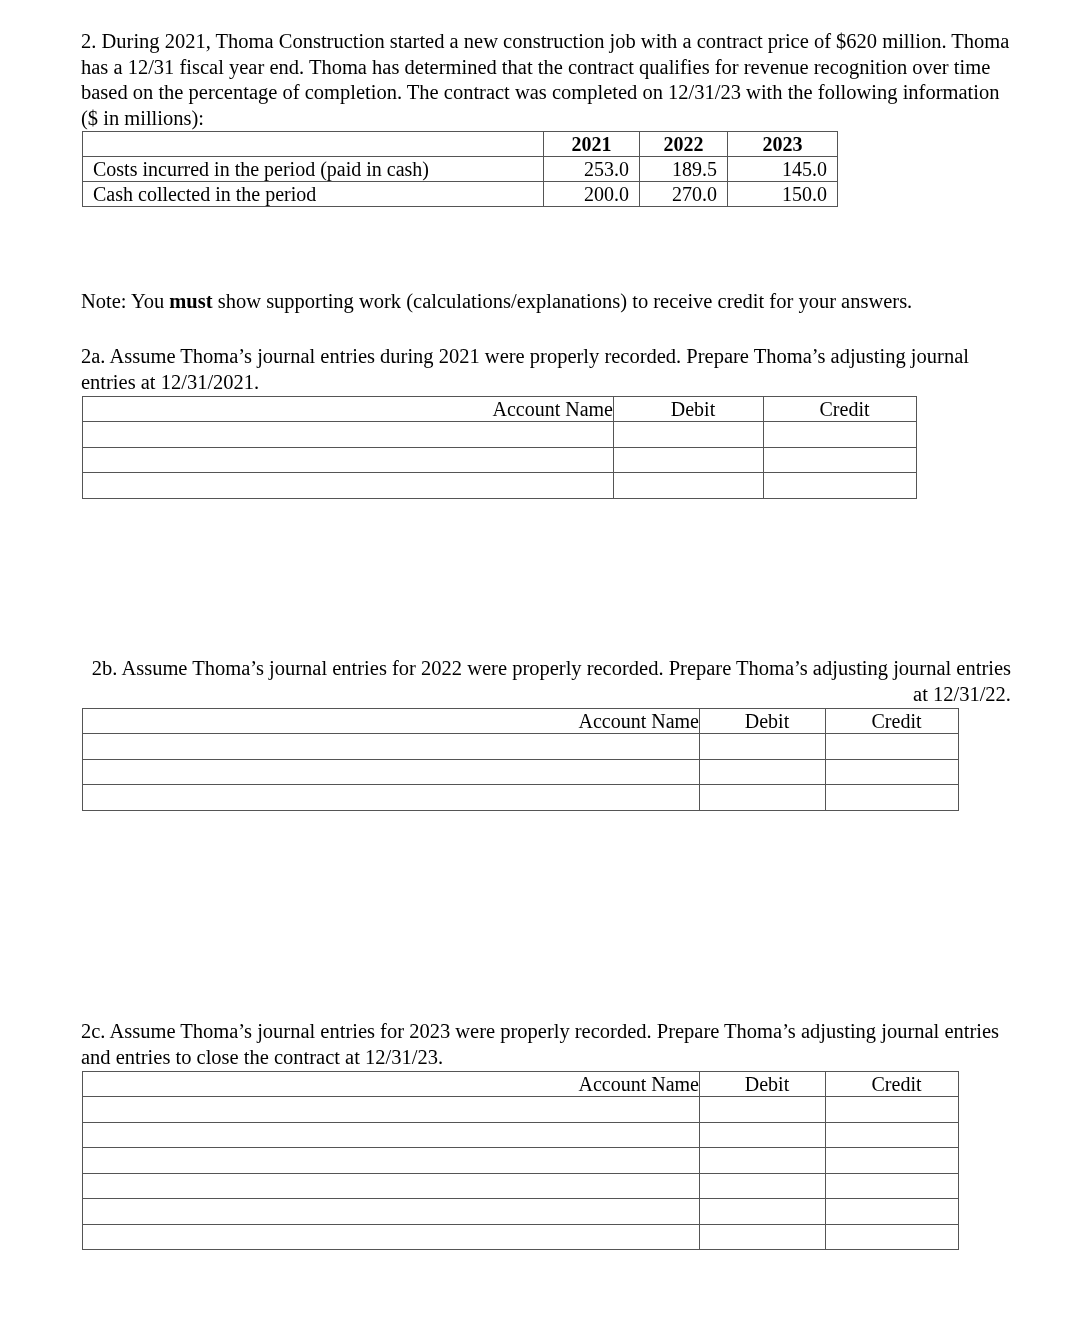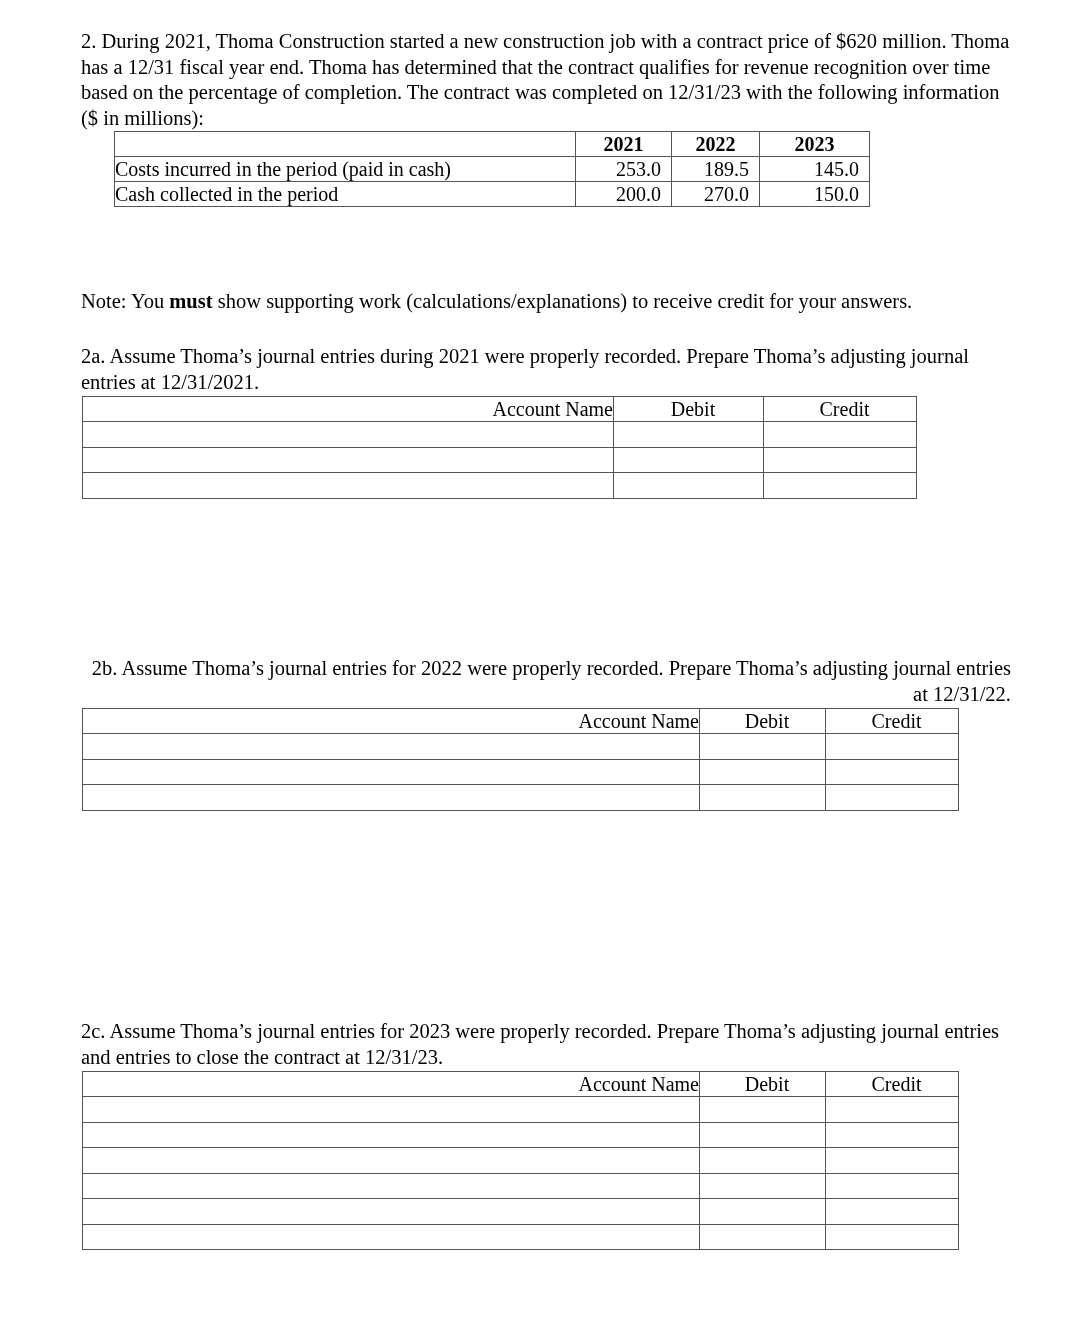--- a/index.html
+++ b/index.html
@@ -9,24 +9,24 @@
     color: #000; font-size: 20.5px;
   }
   .para { position: absolute; left: 81px; line-height: 25.5px; margin: 0; }
   .intro { top: 29px; width: 930px; }
   .note { top: 289px; width: 940px; }
   .qa { top: 344px; width: 930px; }
   .qb { top: 656px; width: 930px; text-align: right; }
   .qc { top: 1019px; width: 930px; }
   table { border-collapse: collapse; position: absolute; }
   td, th { border: 1.5px solid #555; padding: 0; font-weight: normal; }
-  .data-table { left: 82px; top: 131px; margin-left: 32px; }
+  .data-table { left: 82px; top: 131px; }
   .data-table td, .data-table th { height: 24px; line-height: 22px; font-size: 20px; }
   .data-table th { font-weight: bold; text-align: center; }
-  .data-table td.label { width: 450px; text-align: left; }
+  .data-table td.label { width: 450px; padding-left: 10px; text-align: left; }
   .data-table td.num { text-align: right; padding-right: 10px; }
   .c1 { width: 95px; } .c2 { width: 87px; } .c3 { width: 109px; }
   .je td { height: 24px; font-size: 20px; line-height: 22px; }
   .je td.acct { padding-left: 10px; text-align: right; }
   .je td.dr, .je td.cr { padding-left: 9px; text-align: center; }
   .je-a { left: 82px; top: 396px; }
   .je-a .acct { width: 520px; } .je-a .dr { width: 140px; } .je-a .cr { width: 143px; }
   .je-b { left: 82px; top: 708px; }
   .je-b .acct { width: 606px; } .je-b .dr { width: 116px; } .je-b .cr { width: 123px; }
   .je-c { left: 82px; top: 1071px; }

